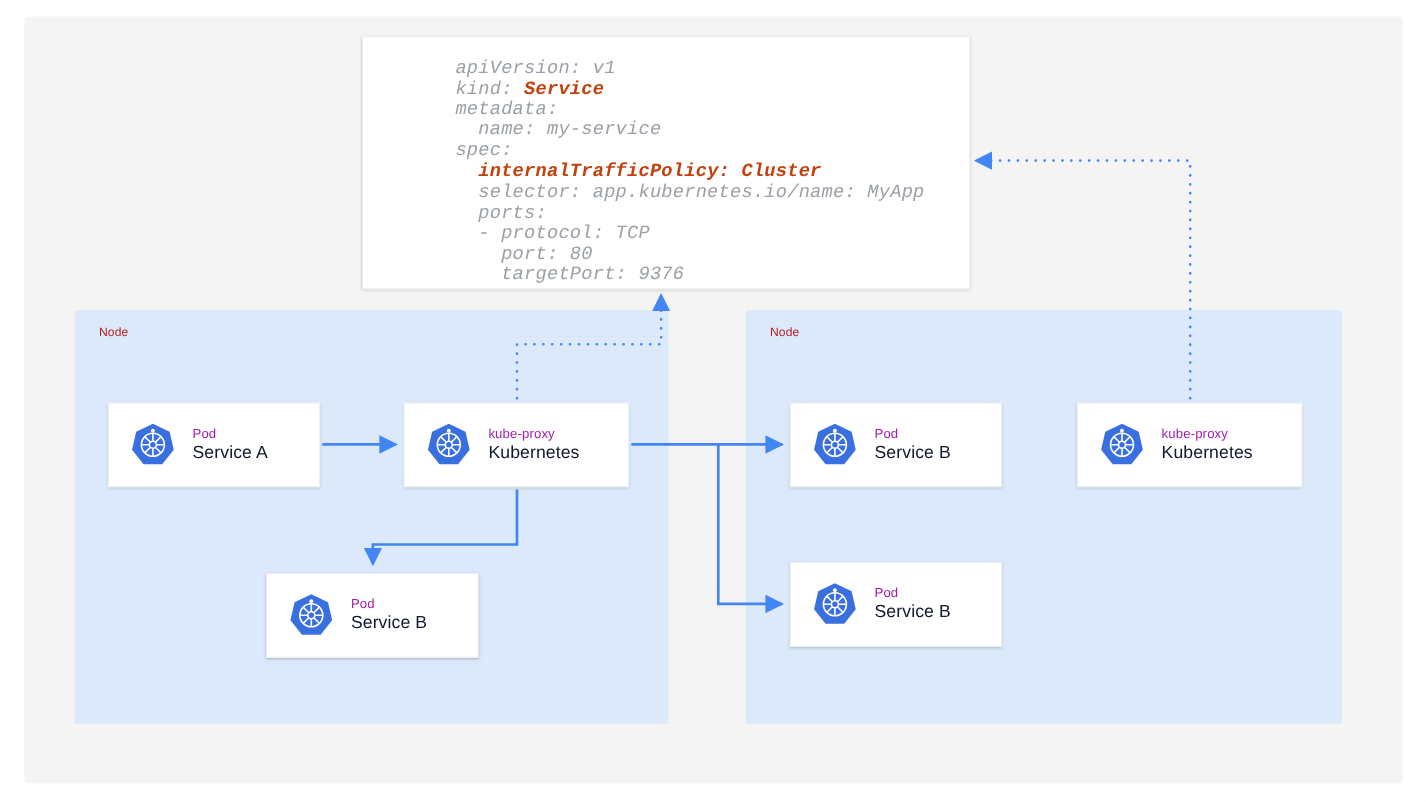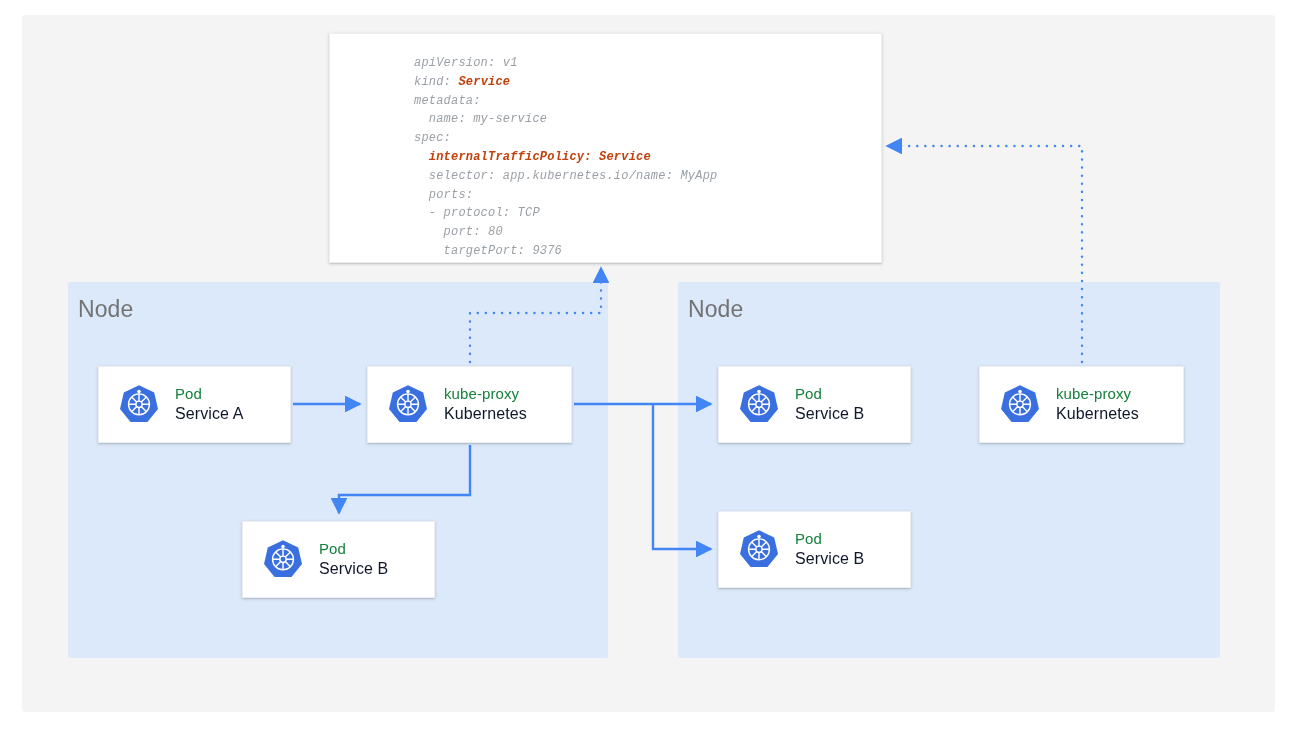--- a/index.html
+++ b/index.html
@@ -34,24 +34,24 @@
   }
 
   
   .node {
     position: absolute;
     background: #dce9fb;
     border-radius: 2px;
   }
   .node-label {
     position: absolute;
-    left: 10px;
+    left: 22px;
     top: 14px;
-    font-size: 23px;
-    color: #737373;
+    font-size: 11px;
+    color: #b91c1c;
     letter-spacing: 0.1px;
     white-space: nowrap;
   }
   #node-left {
     left: 68px;
     top: 282px;
     width: 540px;
     height: 376px;
   }
   #node-right {
@@ -81,22 +81,22 @@
   }
   .k8s-icon svg { display: block; width: 44px; height: 44px; }
 
   .card-text {
     display: flex;
     flex-direction: column;
     justify-content: center;
     line-height: 1.18;
   }
   .card-title {
-    font-size: 15px;
-    color: #15803d;
+    font-size: 12px;
+    color: #a21caf;
     white-space: nowrap;
     letter-spacing: 0.1px;
   }
   .card-subtitle {
     font-size: 16px;
     color: #0f172a;
     white-space: nowrap;
     letter-spacing: 0.1px;
     margin-top: 2px;
   }
@@ -116,21 +116,21 @@
     width: 553px;
     height: 230px;
     display: block;
     padding: 0;
   }
   #yaml-body {
     margin: 0;
     padding: 20px 0 16px 84px;
     font-family: "Liberation Mono", monospace;
     font-style: italic;
-    font-size: 12px;
+    font-size: 17px;
     line-height: 18.8px;
     color: #9aa0a6;
     white-space: pre;
     letter-spacing: 0.2px;
   }
   #yaml-body .b {
     font-weight: bold;
     color: #c2410c;
     font-style: italic;
   }
@@ -182,21 +182,21 @@
 
     <path d="M 1082 362 L 1082 146 L 887 146" fill="none" stroke="#4285f4" stroke-width="2.4" stroke-linecap="round" stroke-dasharray="0.1 8" marker-end="url(#arrow-dotted)"></path>
   </svg>
 
   <div class="card" id="yaml-card">
     <pre id="yaml-body">apiVersion: v1
 kind: <span class="b">Service</span>
 metadata:
   name: my-service
 spec:
-  <span class="b">internalTrafficPolicy: Service</span>
+  <span class="b">internalTrafficPolicy: Cluster</span>
   selector: app.kubernetes.io/name: MyApp
   ports:
   - protocol: TCP
     port: 80
     targetPort: 9376</pre>
   </div>
 
   <div class="card" id="pod-service-a">
     <span class="k8s-icon">
       <svg viewBox="0 0 64 64" xmlns="http://www.w3.org/2000/svg">

